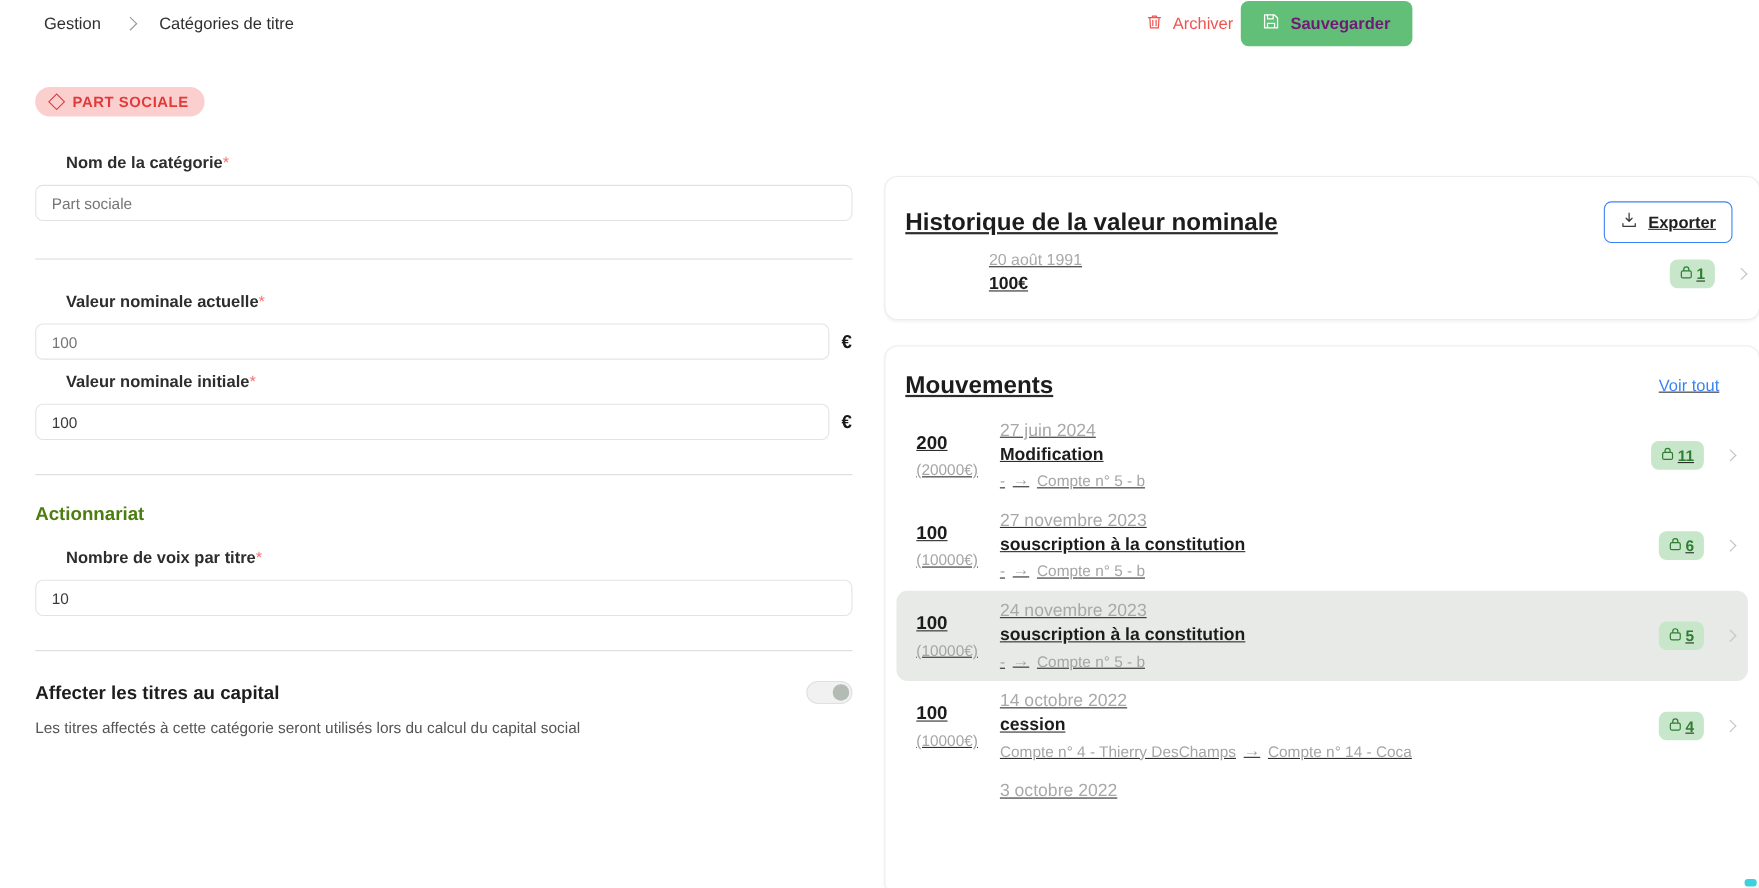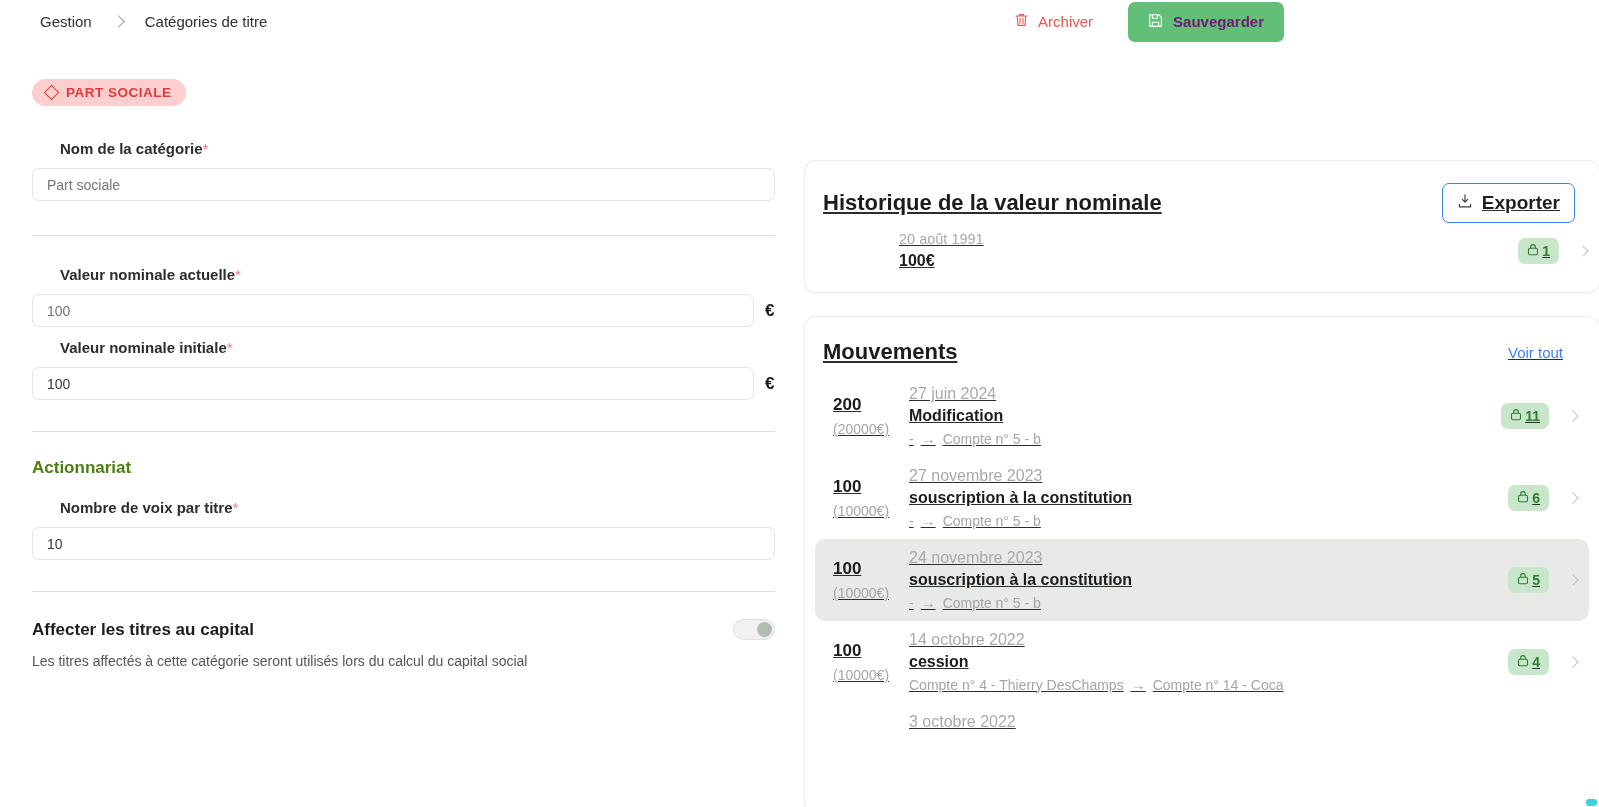--- a/index.html
+++ b/index.html
@@ -18,21 +18,21 @@
   }
   .breadcrumb { display: flex; align-items: center; margin-left: 40px; }
   .crumb { font-size: 15px; color: #2f2f2f; }
   .crumb-link { cursor: pointer; }
   .crumb-sep {
     margin: 0 22px; width: 9px; height: 9px;
     border-top: 1.6px solid #9a9a9a; border-right: 1.6px solid #9a9a9a;
     transform: rotate(45deg);
   }
   .topbar-actions {
-    margin-left: auto; display: flex; align-items: center; gap: 31px;
+    margin-left: auto; display: flex; align-items: center; gap: 3px;
     margin-right: 22px;
   }
   .btn-archive {
     display: flex; align-items: center; gap: 9px;
     color: #ef5350; font-size: 15px; background: none; border: none;
     cursor: pointer; padding: 6px 4px;
   }
   .btn-save {
     display: flex; align-items: center; gap: 10px;
     background: #62bf77; color: #701a75; border: none; border-radius: 7px;
@@ -91,21 +91,21 @@
     background: #fff; border: 1px solid #ededed; border-radius: 12px;
     box-shadow: 0 1px 3px rgba(0,0,0,.05);
   }
   .card-head {
     display: flex; align-items: center; padding: 22px 24px 0 18px;
   }
   .card-title { font-size: 22px; font-weight: bold; color: #1c1c1c; }
   .btn-export {
     margin-left: auto; display: flex; align-items: center; gap: 9px;
     border: 1.5px solid #3b82f6; border-radius: 7px; background: #fff;
-    color: #1f1f1f; font-size: 19px; font-weight: bold;
+    color: #1f1f1f; font-size: 15px; font-weight: bold;
     padding: 8px 14px; cursor: pointer;
   }
   .link-all {
     margin-left: auto; color: #3b82f6; font-size: 15px; cursor: pointer;
   }
 
   .hist-row {
     display: flex; align-items: center; padding: 8px 12px 22px 94px;
     cursor: pointer;
   }

